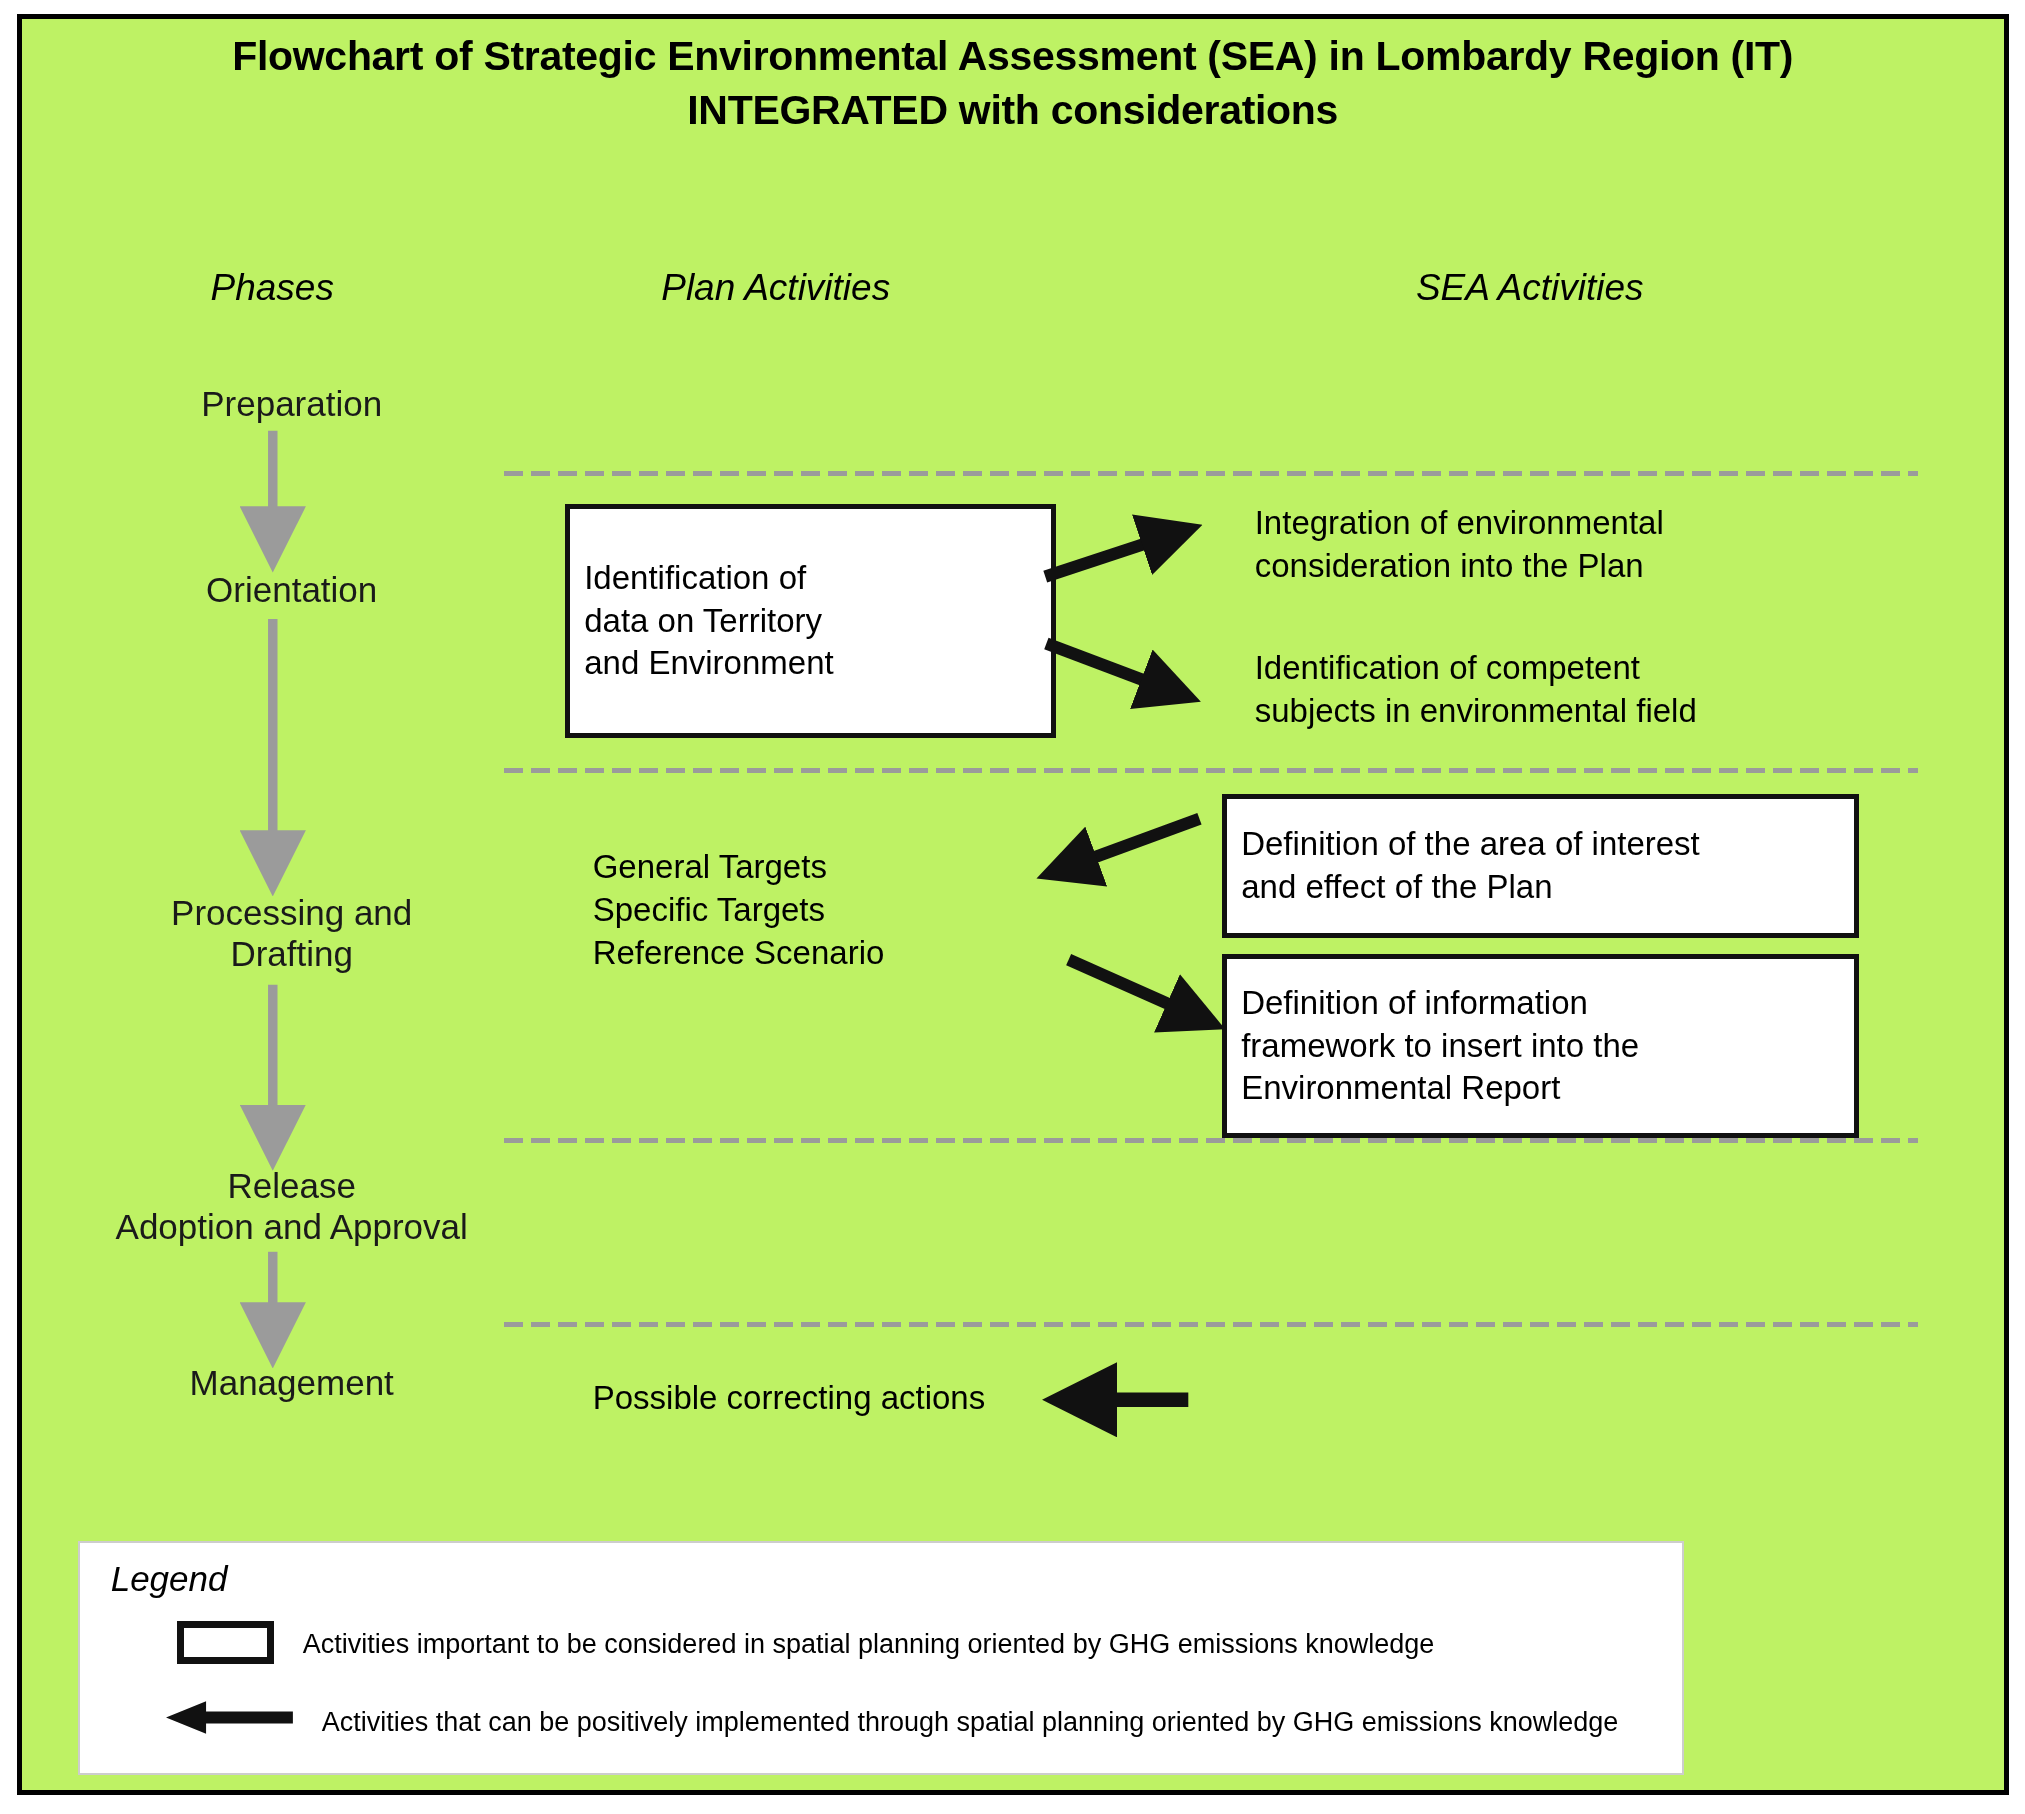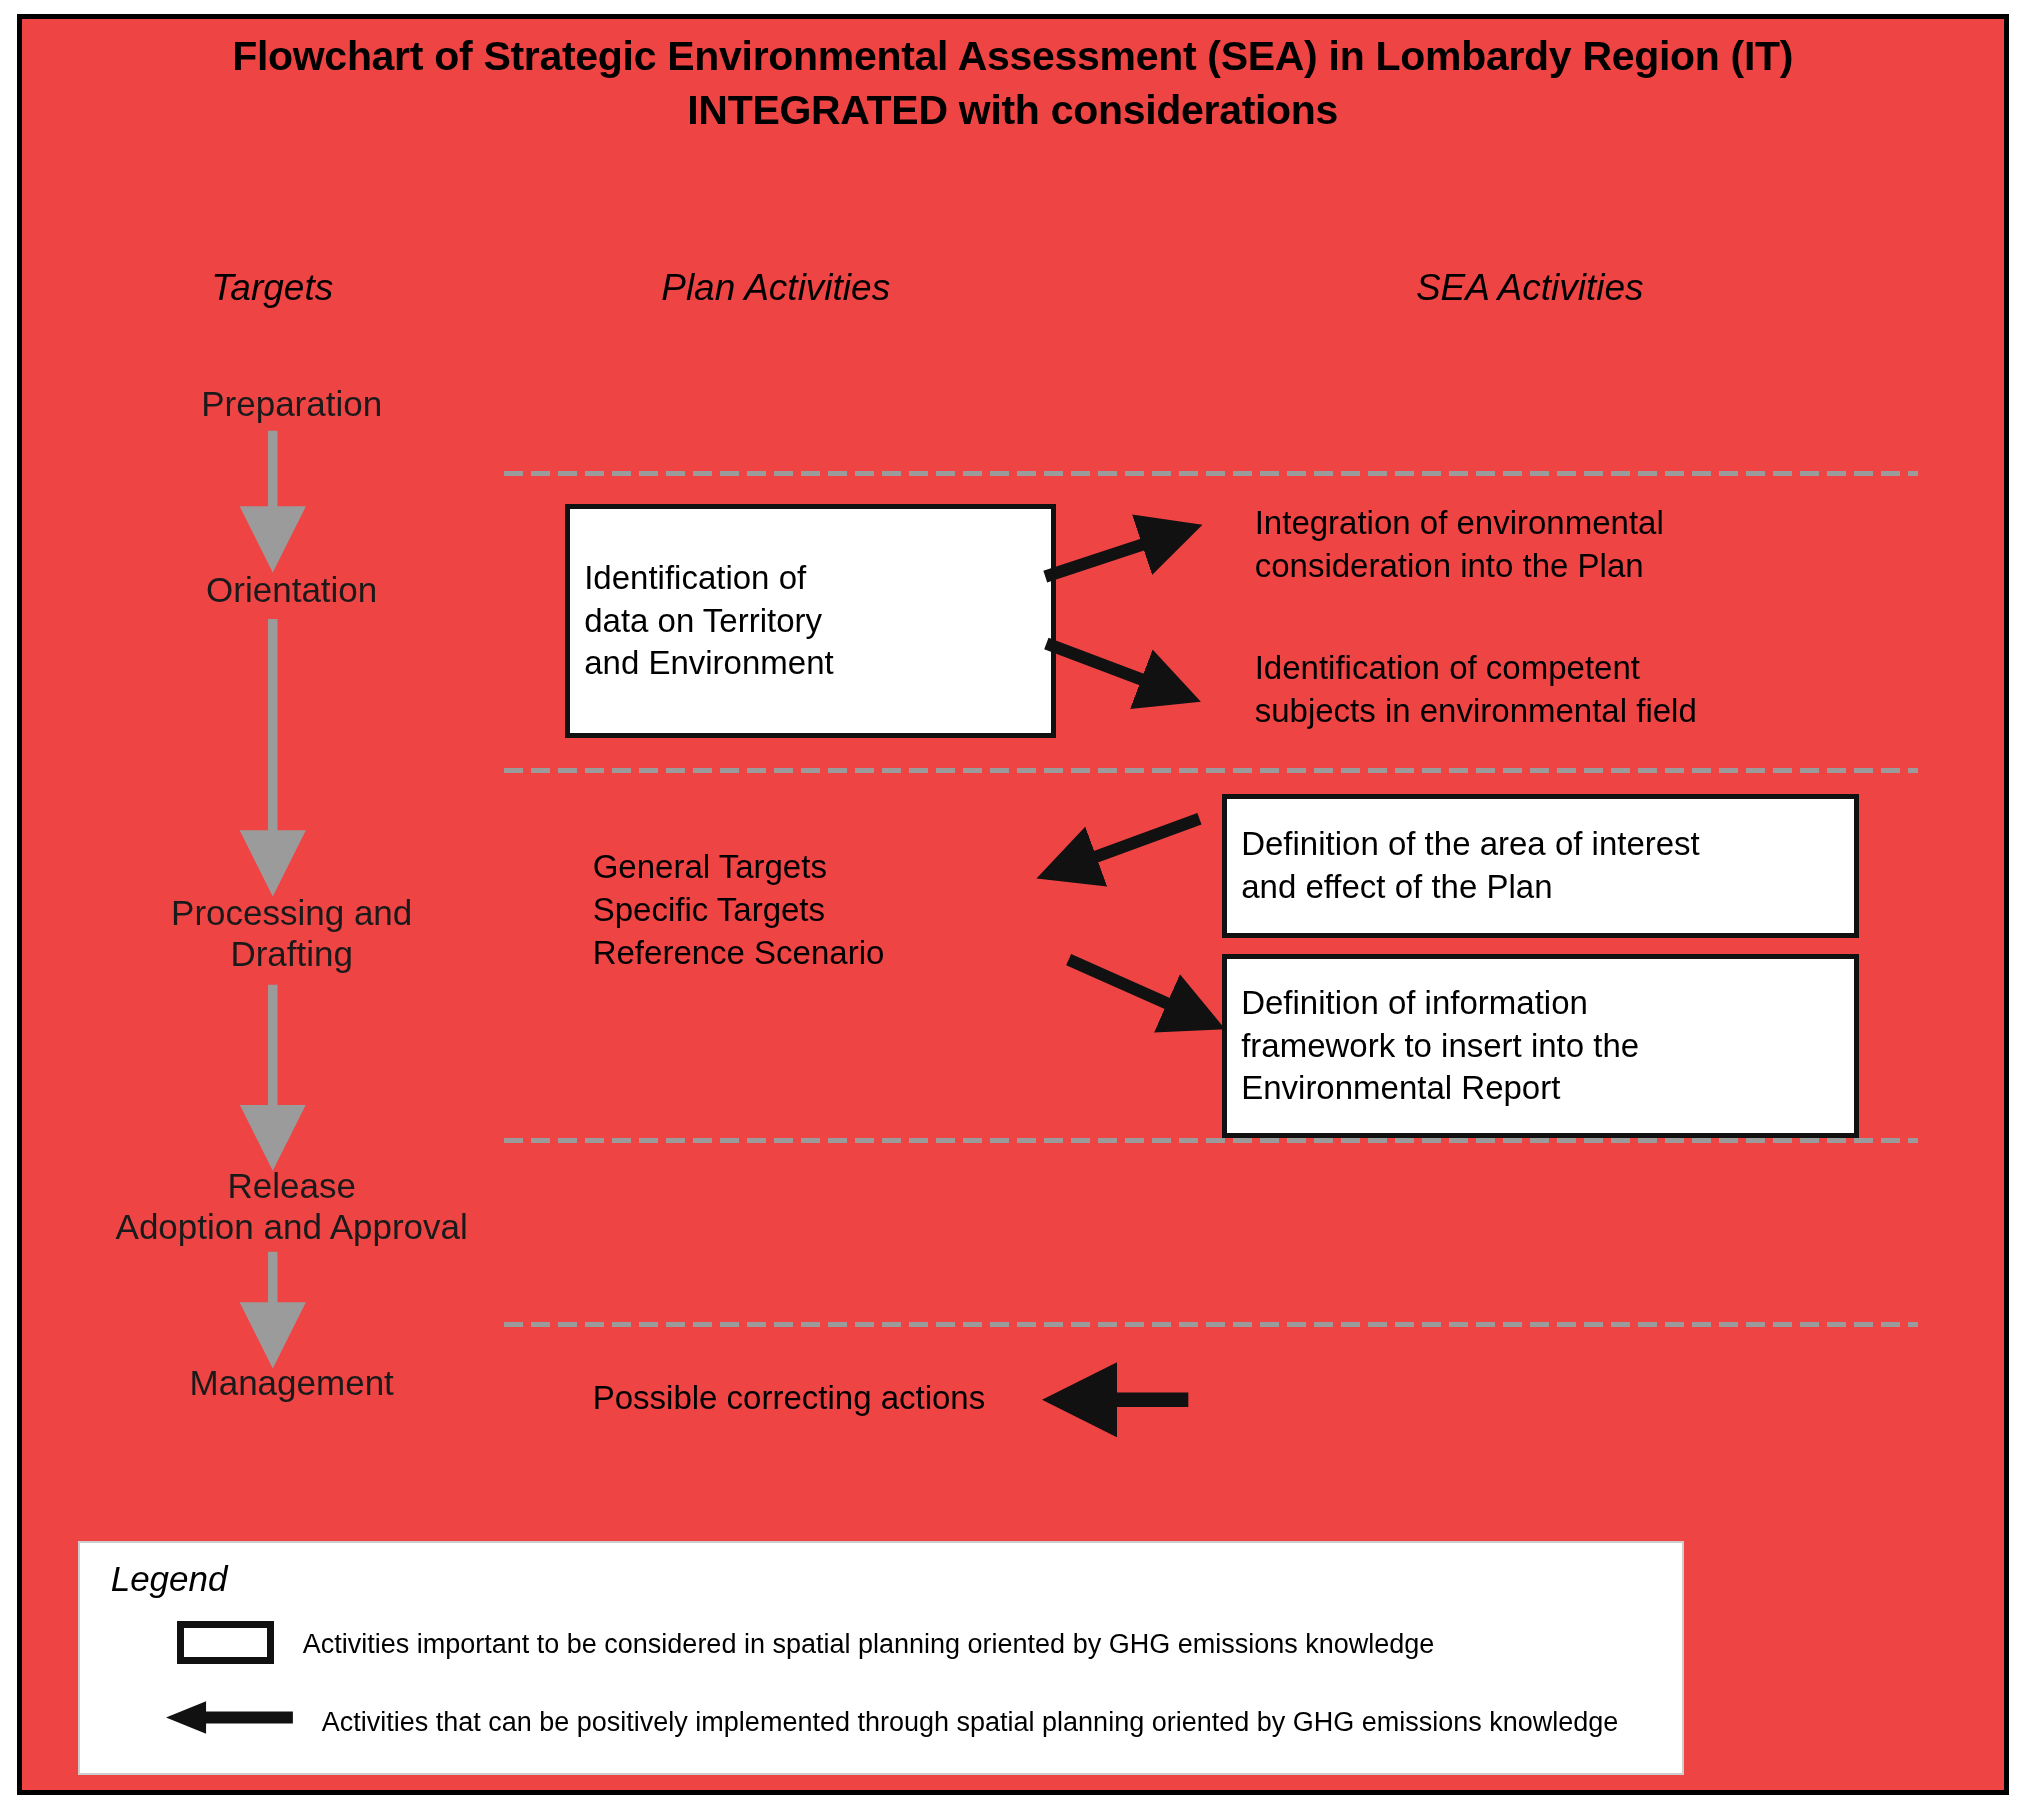--- a/index.html
+++ b/index.html
@@ -8,21 +8,21 @@
     font-family:"Liberation Sans", sans-serif;
     color:#000;
     overflow:hidden;
   }
   .frame{
     position:absolute;
     left:16.7px;top:14px;
     width:1992px;height:1781px;
     border:5px solid #000;
     box-sizing:border-box;
-    background:#ef4444;
+    background:#bef264;
   }
   
   .title{
     position:absolute;
     left:0;top:10px;width:1982px;
     text-align:center;
     font-weight:bold;
     font-size:41px;
     line-height:1.32;
     letter-spacing:-0.3px;
@@ -131,21 +131,21 @@
 </head>
 <body>
 
 <div class="frame">
 
   <div class="title">
     <div>Flowchart of Strategic Environmental Assessment (SEA) in Lombardy Region (IT)</div>
     <div>INTEGRATED with considerations</div>
   </div>
 
-  <div class="col-head" id="head-phases">Targets</div>
+  <div class="col-head" id="head-phases">Phases</div>
   <div class="col-head" id="head-sea">SEA Activities</div>
   <div class="col-head" id="head-plan">Plan Activities</div>
 
   <div class="phase" id="ph-0">Preparation</div>
   <div class="phase" id="ph-1">Orientation</div>
   <div class="phase multi" id="ph-2" style="white-space:pre-line;">Processing and
 Drafting</div>
   <div class="phase multi" id="ph-3" style="white-space:pre-line;">Release
 Adoption and Approval</div>
   <div class="phase" id="ph-4">Management</div>

